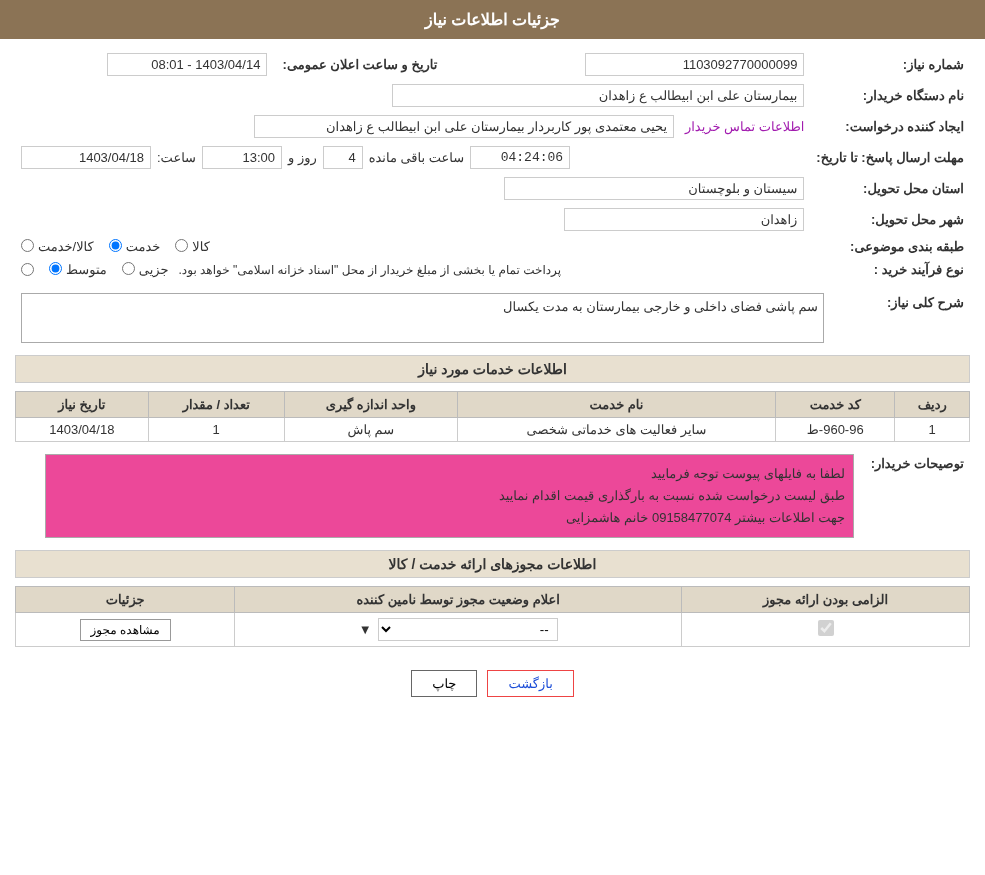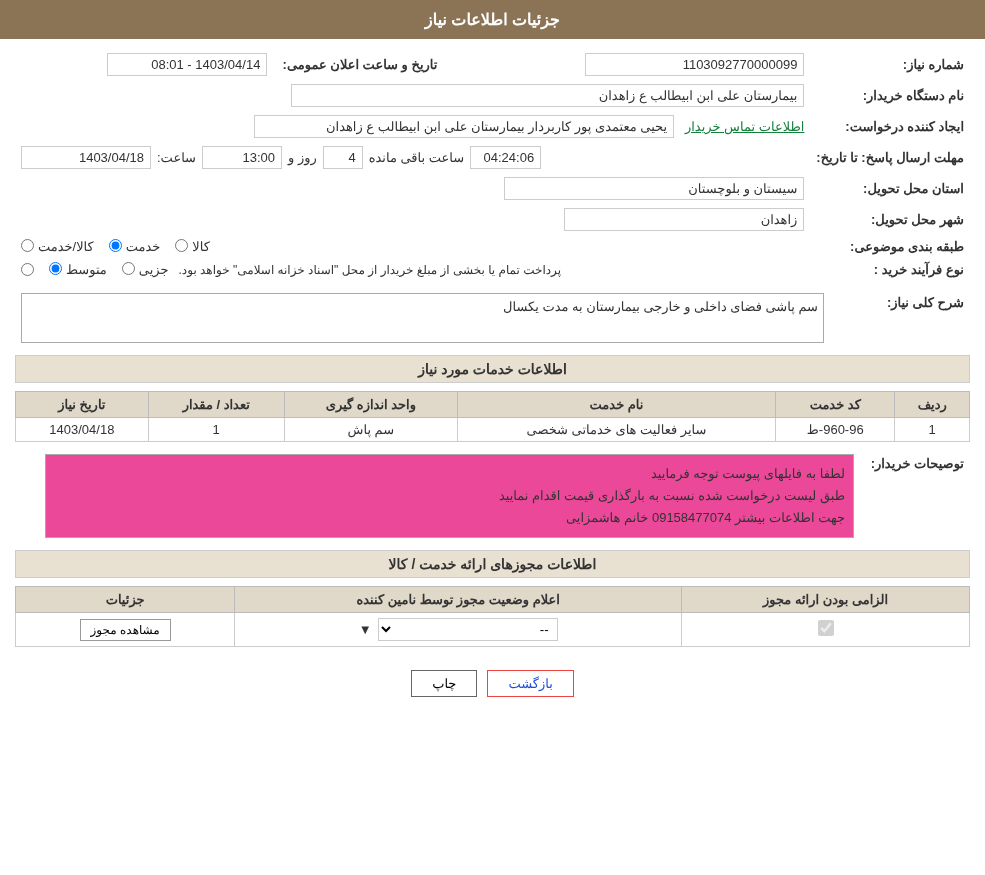--- a/index.html
+++ b/index.html
@@ -63,25 +63,25 @@
     .input-date {
       width: 130px;
     }
     .input-time {
       width: 80px;
     }
     .input-days {
       width: 40px;
     }
     .input-remaining {
-      width: 71px;
+      width: 100px;
+      font-family: Liberation Mono, monospace;
     }
     .link-blue {
-      color: #15803d;
-      text-decoration: underline;
+      color: #a21caf;
       cursor: pointer;
     }
     .section-title {
       background: #e8e0d0;
       border: 1px solid #ccc;
       padding: 5px 23px;
       font-weight: bold;
       text-align: center;
       margin: 8px 0 6px 0;
       font-size: 14px;
@@ -226,21 +226,21 @@
         </td>
         <td width="20"></td>
         <td class="label-cell" style="width:170px;">تاریخ و ساعت اعلان عمومی:</td>
         <td class="value-cell">
           <div class="input-box" style="width:160px;">1403/04/14 - 08:01</div>
         </td>
       </tr>
       <tr>
         <td class="label-cell">نام دستگاه خریدار:</td>
         <td class="value-cell" colspan="4">
-          <div class="input-box input-wide" style="width:513px;">بیمارستان علی ابن ابیطالب  ع  زاهدان</div>
+          <div class="input-box input-wide" style="width:412px;">بیمارستان علی ابن ابیطالب  ع  زاهدان</div>
         </td>
       </tr>
       <tr>
         <td class="label-cell">ایجاد کننده درخواست:</td>
         <td class="value-cell" colspan="4">
           <span class="link-blue">اطلاعات تماس خریدار</span>
           &nbsp;
           <div class="input-box" style="width:420px;display:inline-block;">یحیی معتمدی پور کاربردار بیمارستان علی ابن ابیطالب  ع  زاهدان</div>
         </td>
       </tr>

